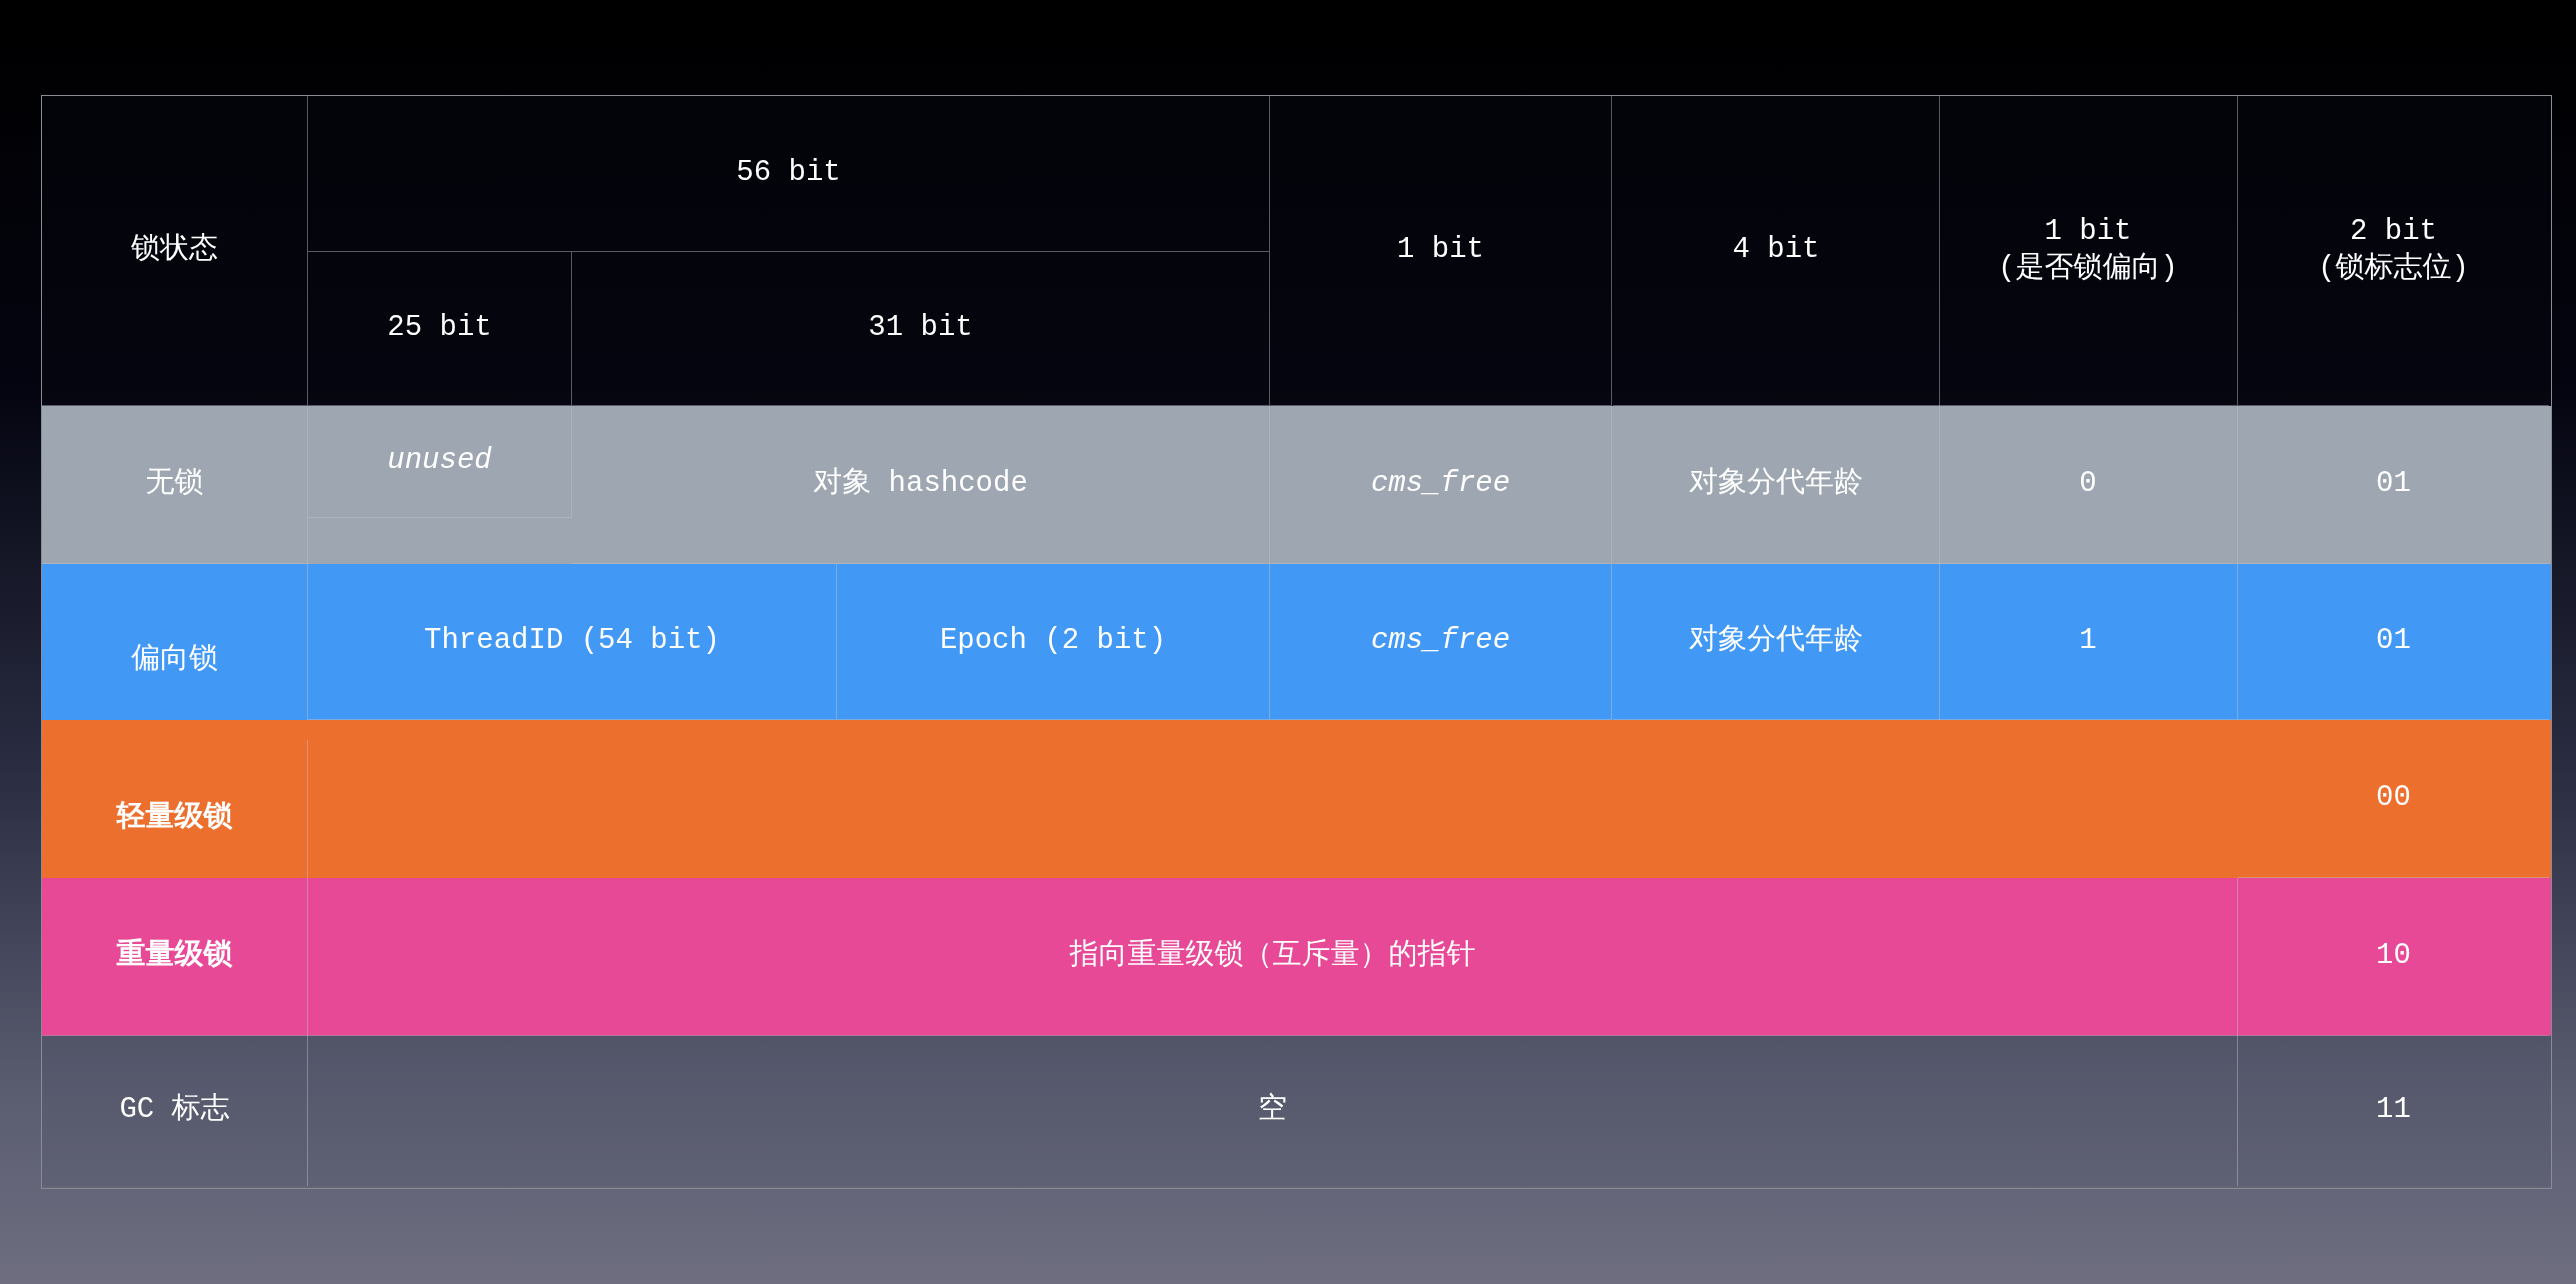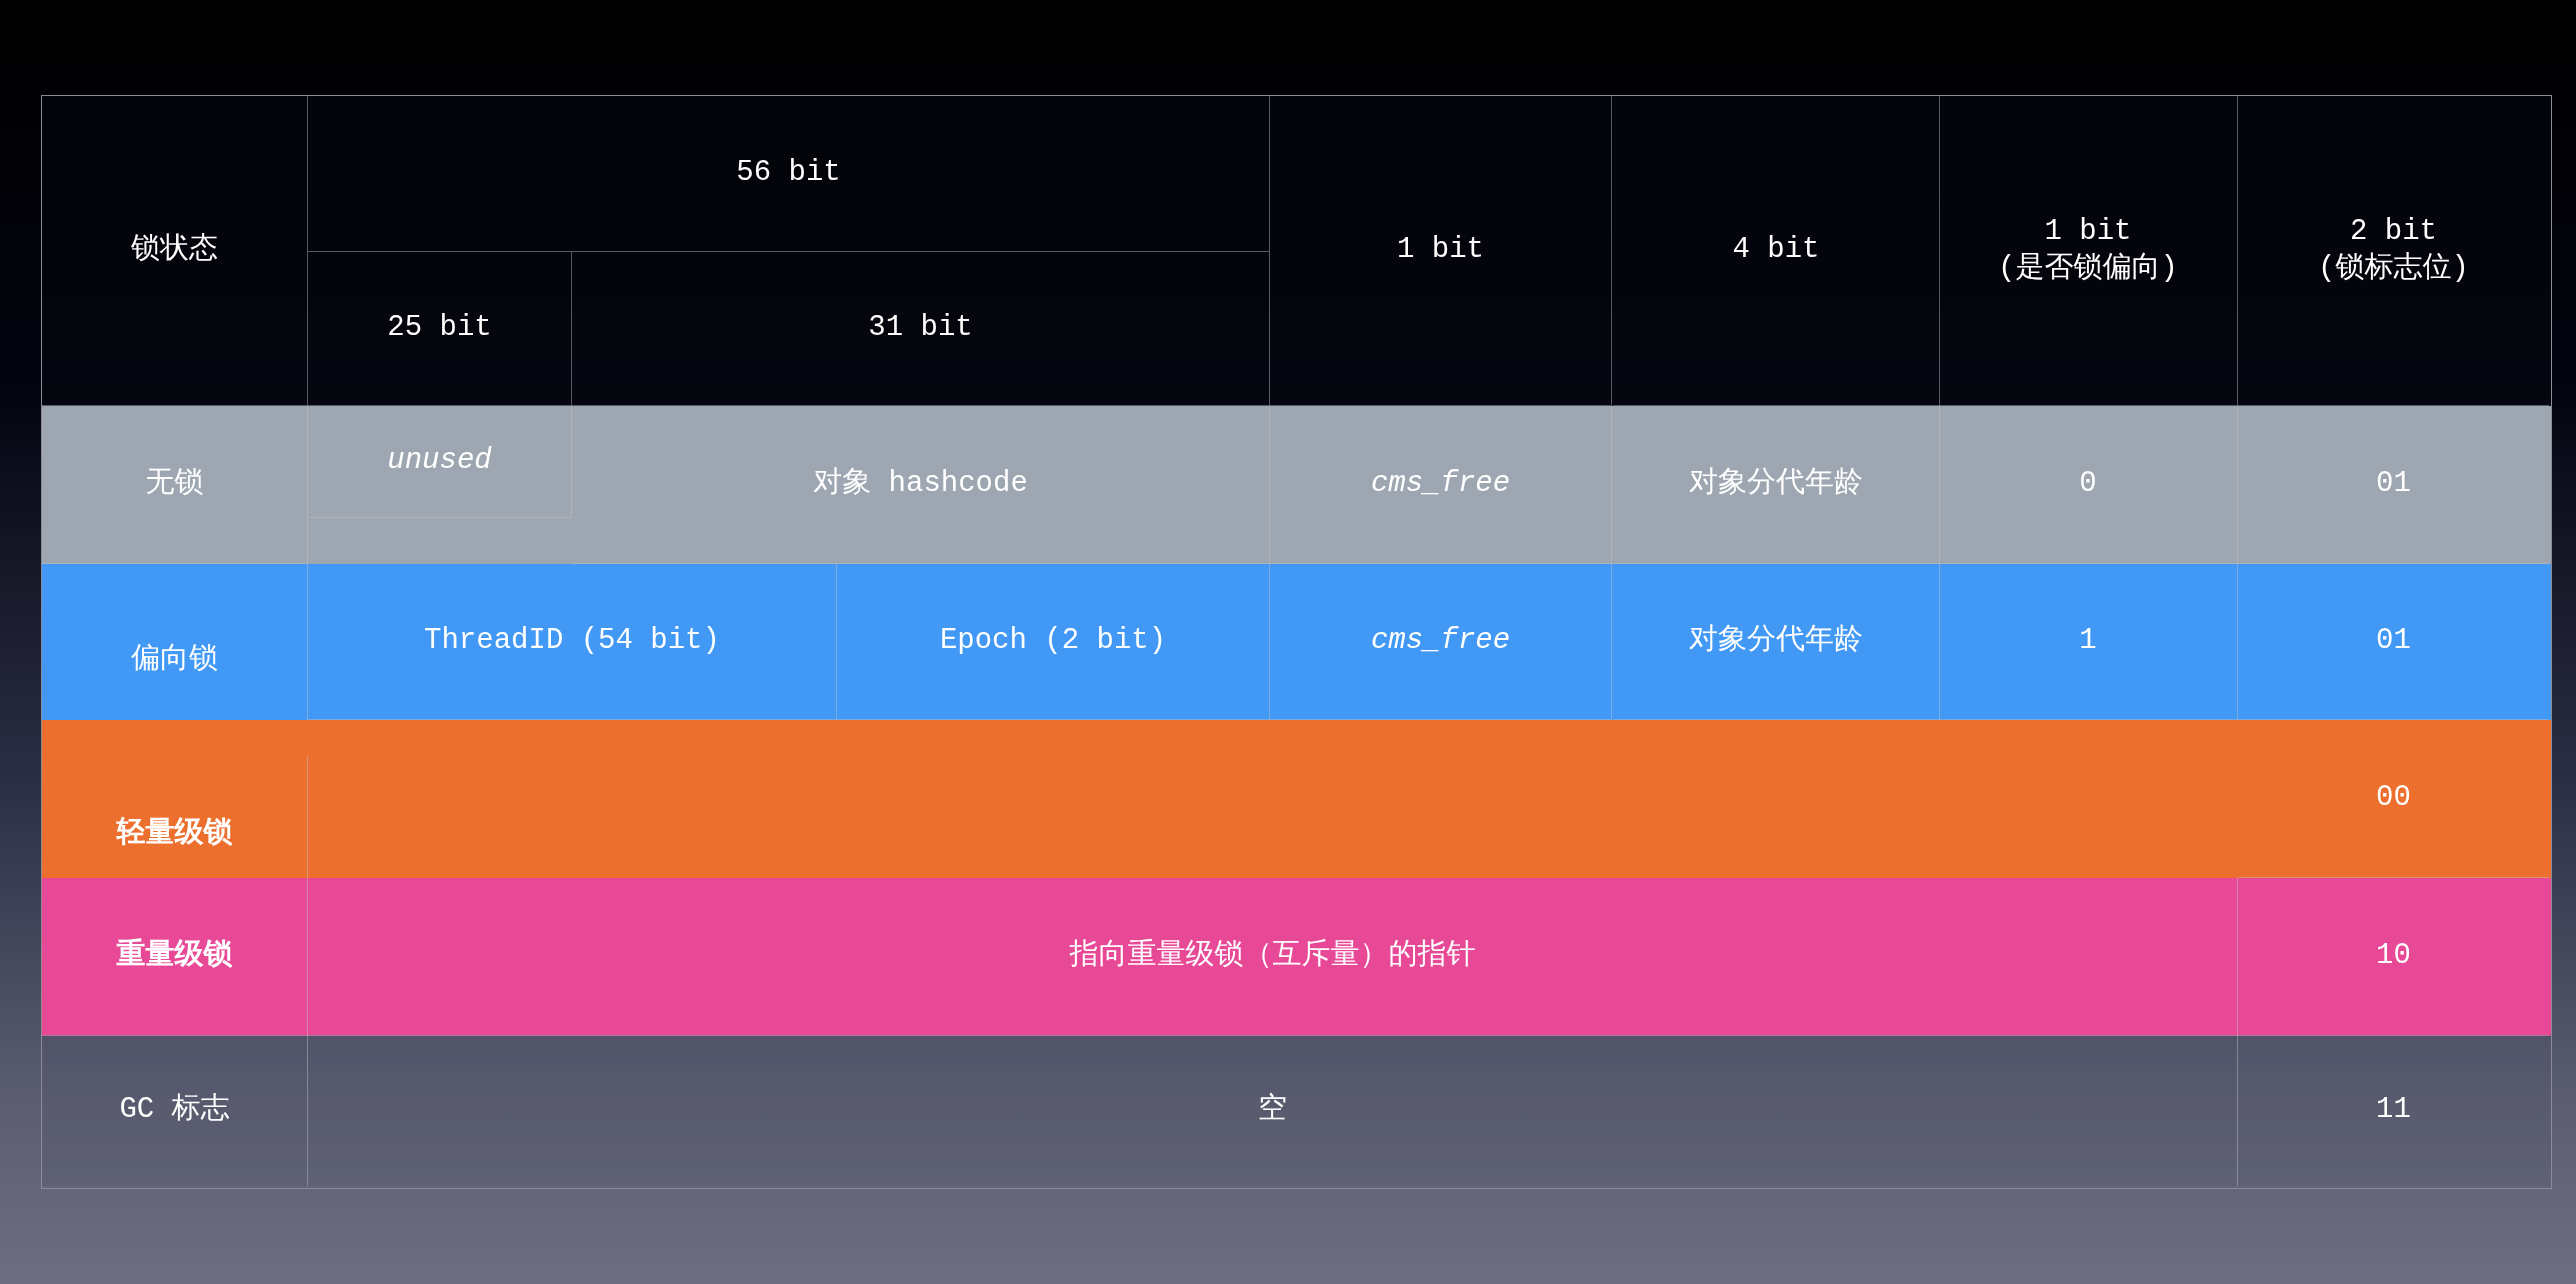--- a/index.html
+++ b/index.html
@@ -102,21 +102,21 @@
       <span>对象分代年龄</span>
     </div>
   <div class="cell" style="left:1897px;top:468px;width:299px;height:156px;">
       <span>1</span>
     </div>
   <div class="cell last" style="left:2196px;top:468px;width:311px;height:156px;">
       <span>01</span>
     </div>
 
   <div class="row-bg" style="top:624px;height:158px;background:#ec6f2e;"></div>
-  <div class="cell" style="left:0;top:660px;width:266px;height:158px;font-weight:bold;">
+  <div class="cell" style="left:0;top:644px;width:266px;height:158px;font-weight:bold;">
       <span>轻量级锁</span>
     </div>
   <div class="cell last" style="left:2196px;top:624px;width:311px;height:158px;">
       <span>00</span>
     </div>
 
   <div class="row-bg" style="top:782px;height:158px;background:#e84996;"></div>
   <div class="cell" style="left:0;top:782px;width:266px;height:158px;font-weight:bold;">
       <span>重量级锁</span>
     </div>

